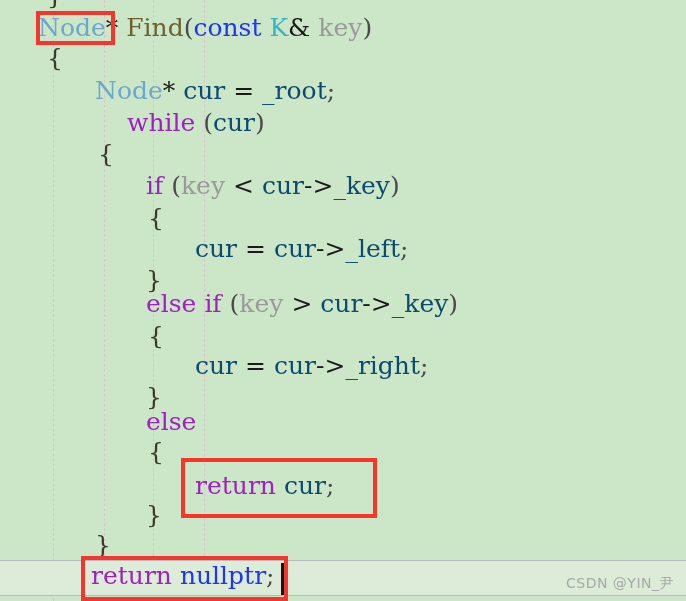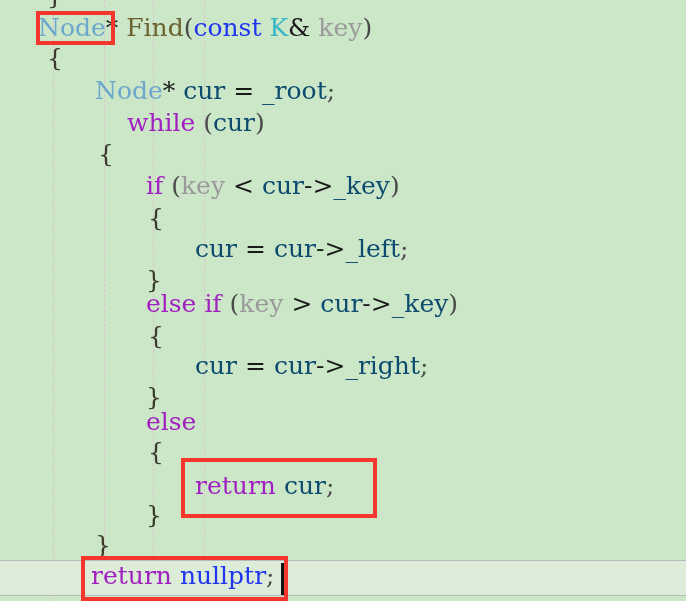--- a/index.html
+++ b/index.html
@@ -138,14 +138,15 @@
     </div>
 
   <div id="caret" style="left: 281px; top: 563px; height: 32px;"></div>
 
   <div id="annotation-layer">
       <div class="hl-box" style="left: 36px; top: 11px; width: 79px; height: 34px; border-color: rgb(244, 54, 44);"></div>
       <div class="hl-box" style="left: 181px; top: 458px; width: 196px; height: 60px; border-color: rgb(244, 54, 44);"></div>
       <div class="hl-box" style="left: 81px; top: 556px; width: 207px; height: 45px; border-color: rgb(244, 54, 44);"></div>
     </div>
 
+  <div id="watermark" style="top: 575px;">CSDN @YIN_尹</div>
 
 </div>
 
 </body></html>

